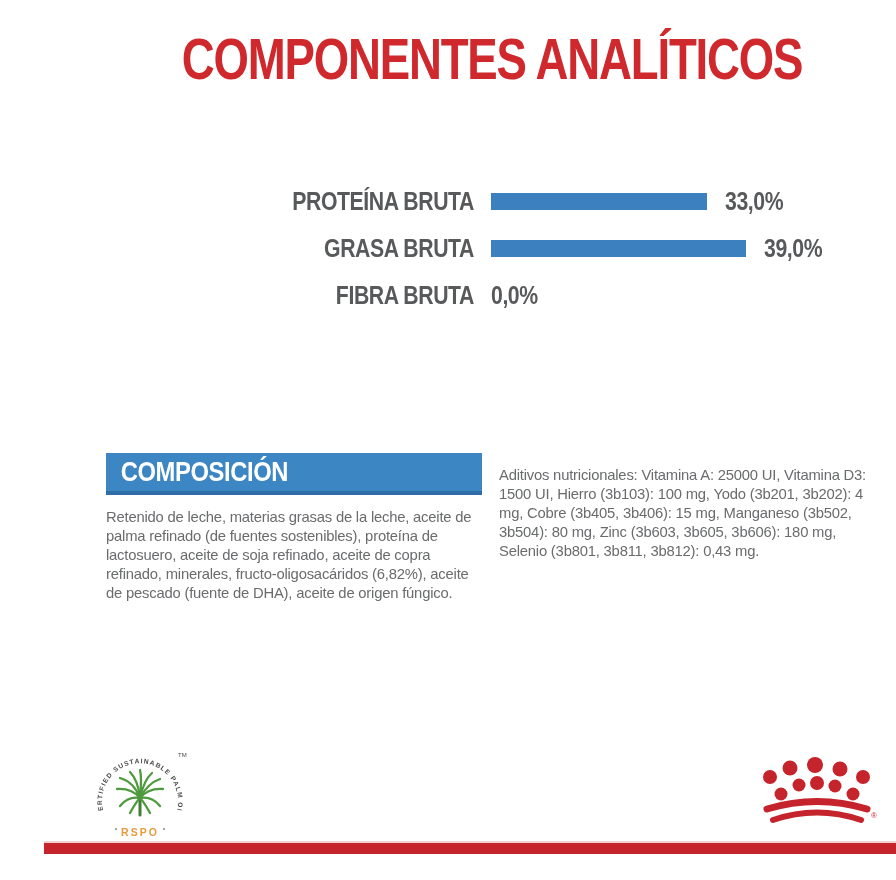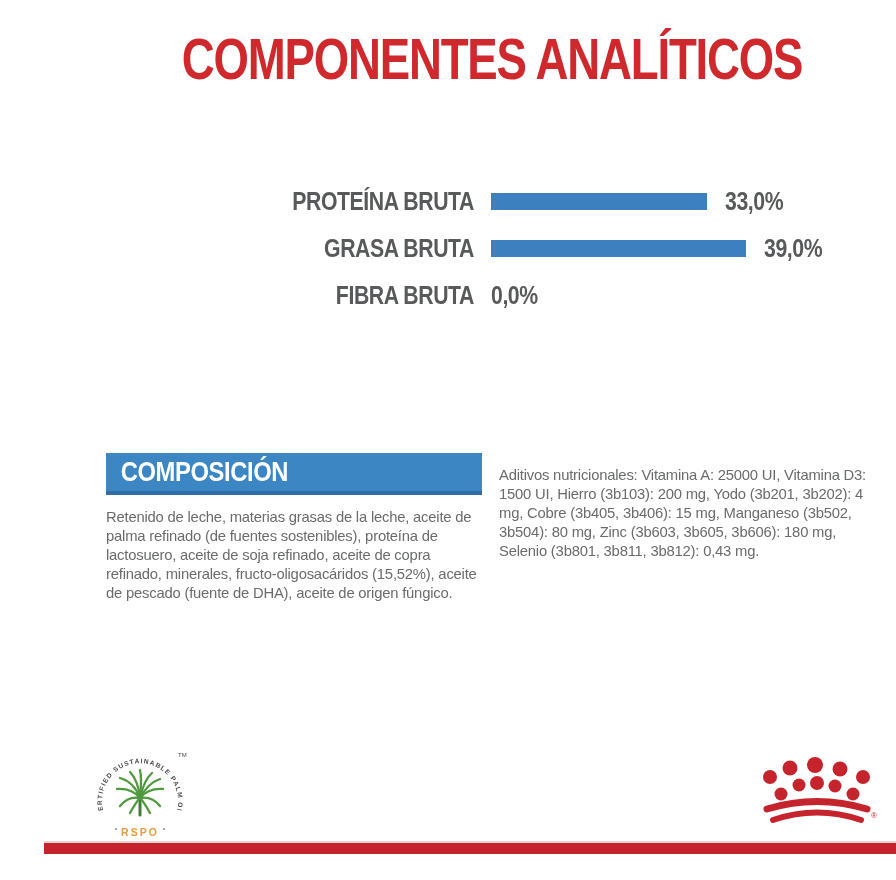--- a/index.html
+++ b/index.html
@@ -88,25 +88,25 @@
         <div class="bar-track">
           <div class="bar-value">0,0%</div>
         </div>
       </div>
     </div>
 
   <div class="col col-left">
     <div class="band">
       <span class="band-text">COMPOSICIÓN</span>
     </div>
-    <p class="body-text">Retenido de leche, materias grasas de la leche, aceite de palma refinado (de fuentes sostenibles), proteína de lactosuero, aceite de soja refinado, aceite de copra refinado, minerales, fructo-oligosacáridos (15,52%), aceite de pescado (fuente de DHA), aceite de origen fúngico.</p>
+    <p class="body-text">Retenido de leche, materias grasas de la leche, aceite de palma refinado (de fuentes sostenibles), proteína de lactosuero, aceite de soja refinado, aceite de copra refinado, minerales, fructo-oligosacáridos (6,82%), aceite de pescado (fuente de DHA), aceite de origen fúngico.</p>
   </div>
 
   <div class="col col-right">
-    <p class="body-text">Aditivos nutricionales: Vitamina A: 25000 UI, Vitamina D3: 1500 UI, Hierro (3b103): 200 mg, Yodo (3b201, 3b202): 4 mg, Cobre (3b405, 3b406): 15 mg, Manganeso (3b502, 3b504): 80 mg, Zinc (3b603, 3b605, 3b606): 180 mg, Selenio (3b801, 3b811, 3b812): 0,43 mg.</p>
+    <p class="body-text">Aditivos nutricionales: Vitamina A: 25000 UI, Vitamina D3: 1500 UI, Hierro (3b103): 100 mg, Yodo (3b201, 3b202): 4 mg, Cobre (3b405, 3b406): 15 mg, Manganeso (3b502, 3b504): 80 mg, Zinc (3b603, 3b605, 3b606): 180 mg, Selenio (3b801, 3b811, 3b812): 0,43 mg.</p>
   </div>
 
   <svg class="rspo" viewBox="0 0 100 100" aria-hidden="true">
     <circle cx="50" cy="52" r="47" fill="#ffffff"></circle>
     <defs>
       <path id="rspoArc" d="M 13 66 A 38 38 0 1 1 87 66" fill="none"></path>
     </defs>
     <text class="rspo-ring">
       <textPath href="#rspoArc" startOffset="50%" text-anchor="middle">CERTIFIED SUSTAINABLE PALM OIL</textPath>
     </text>

